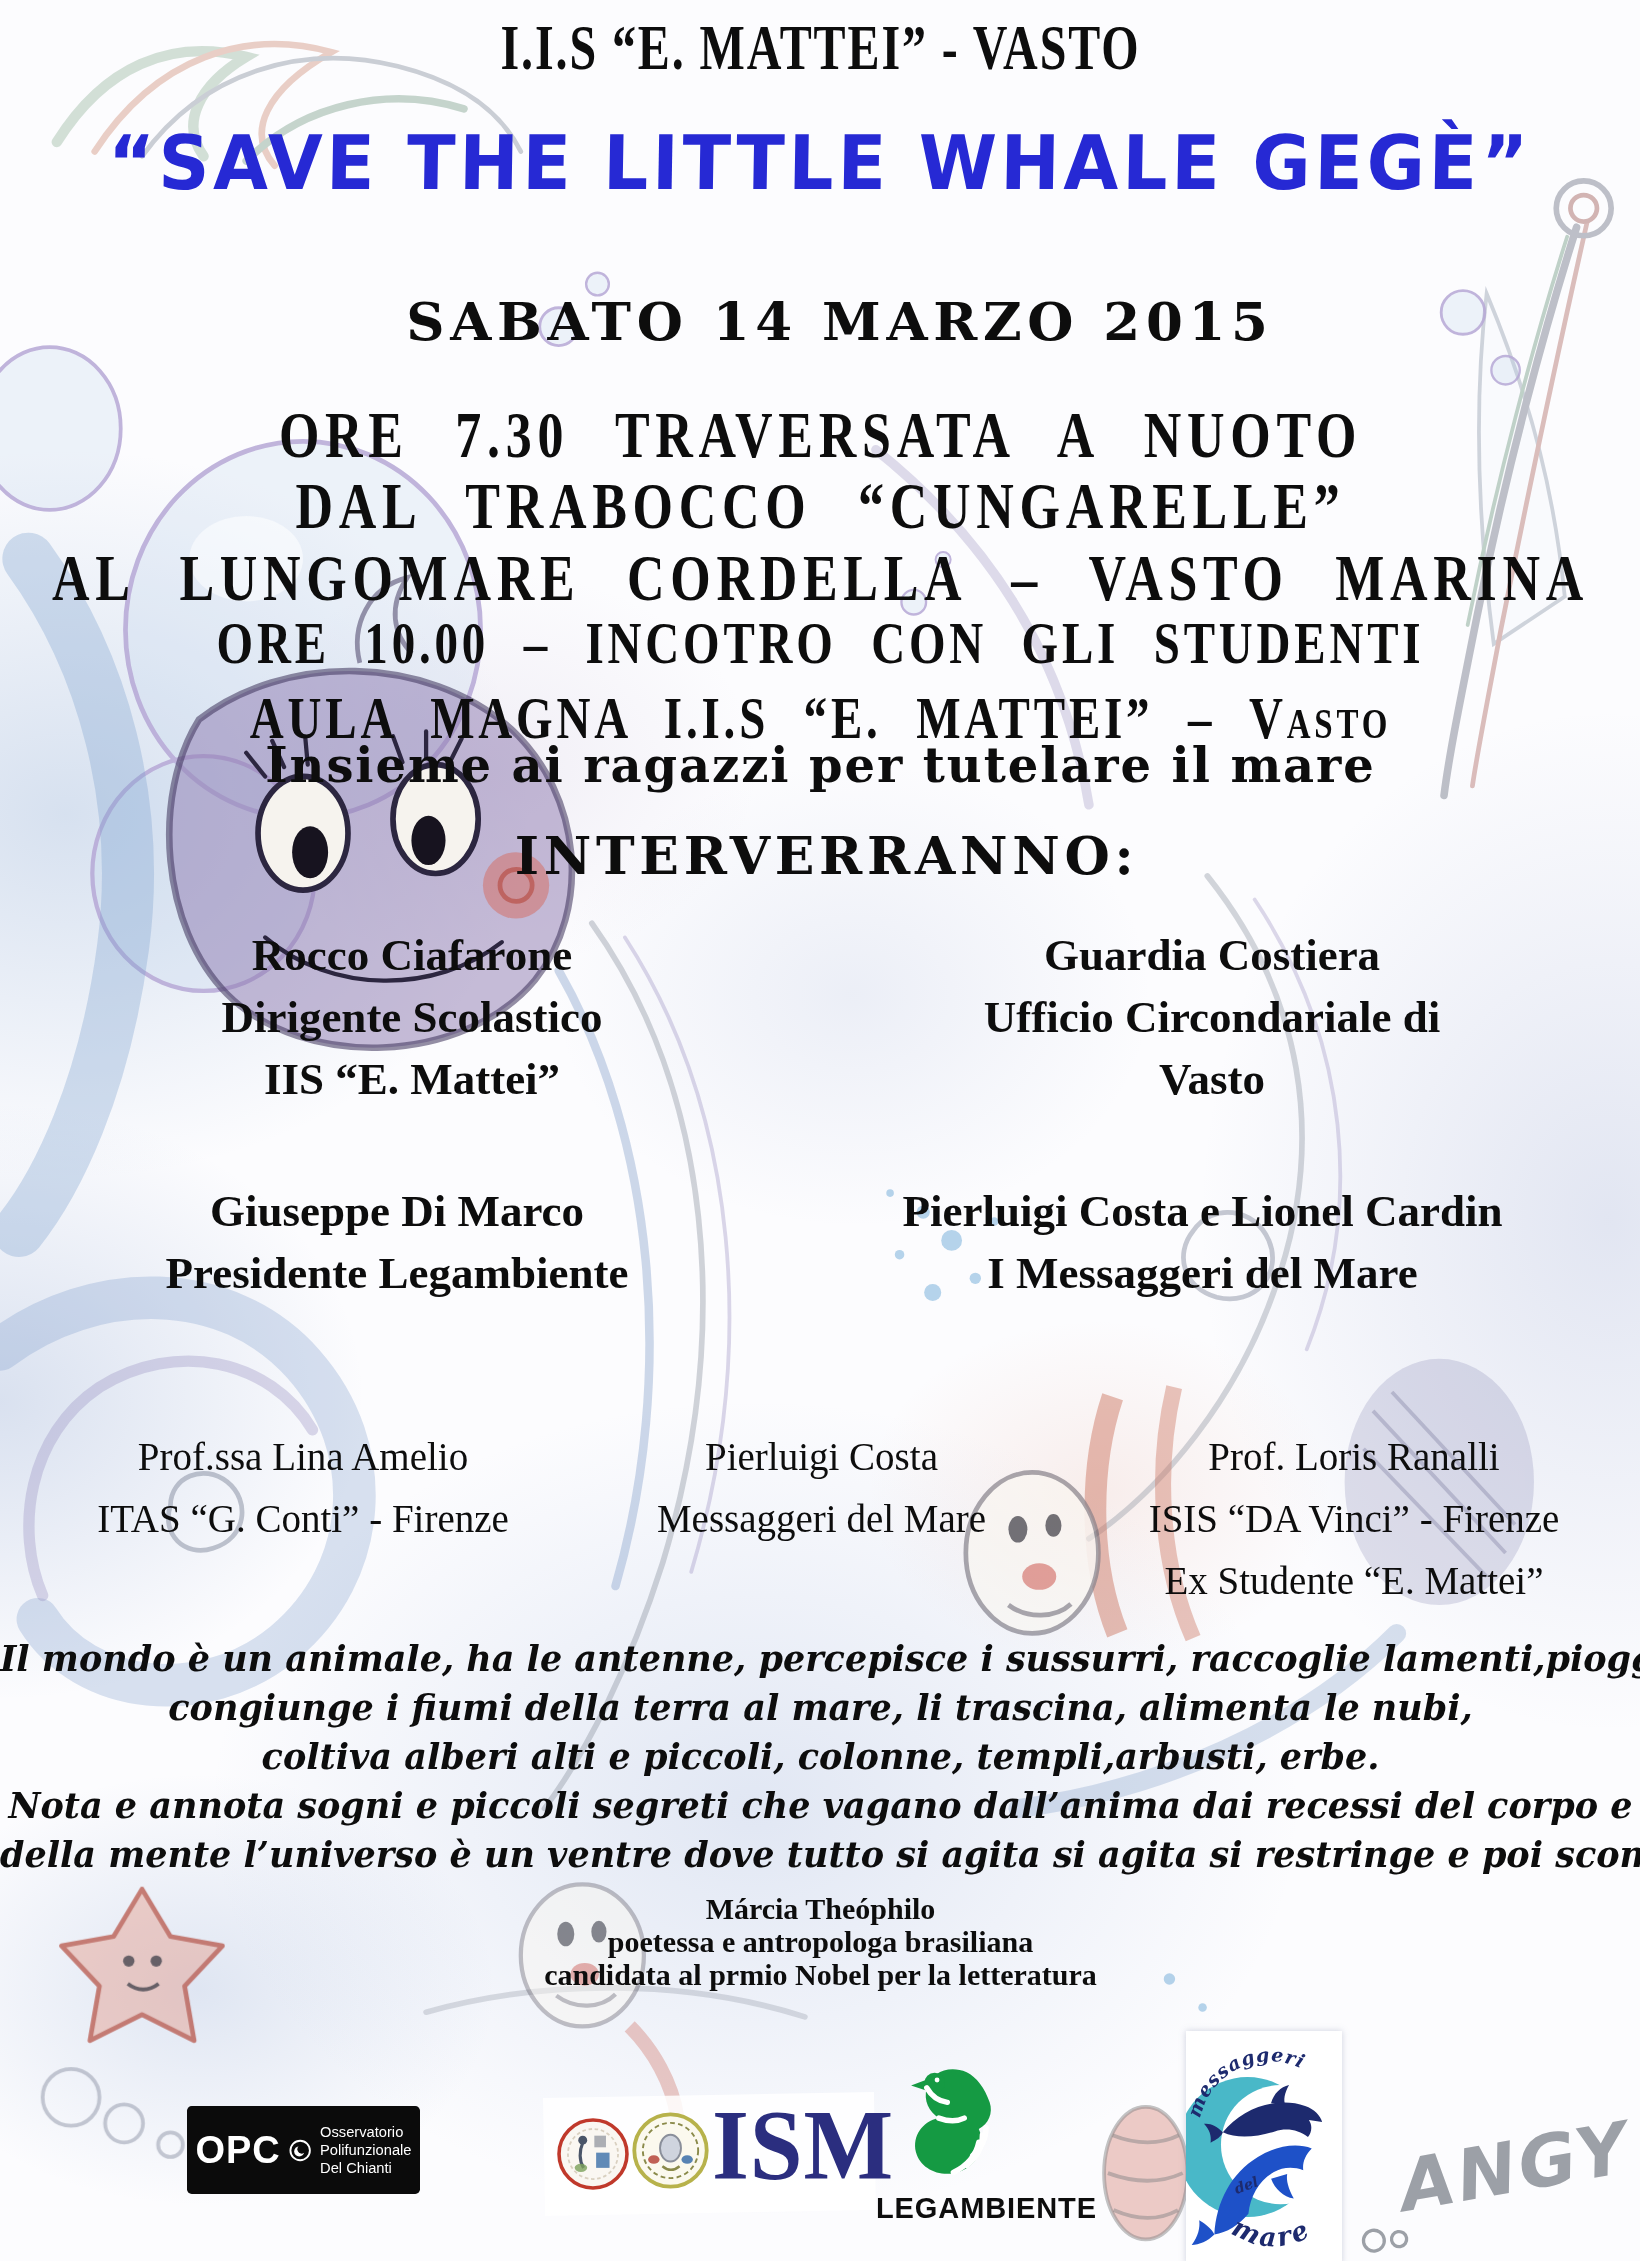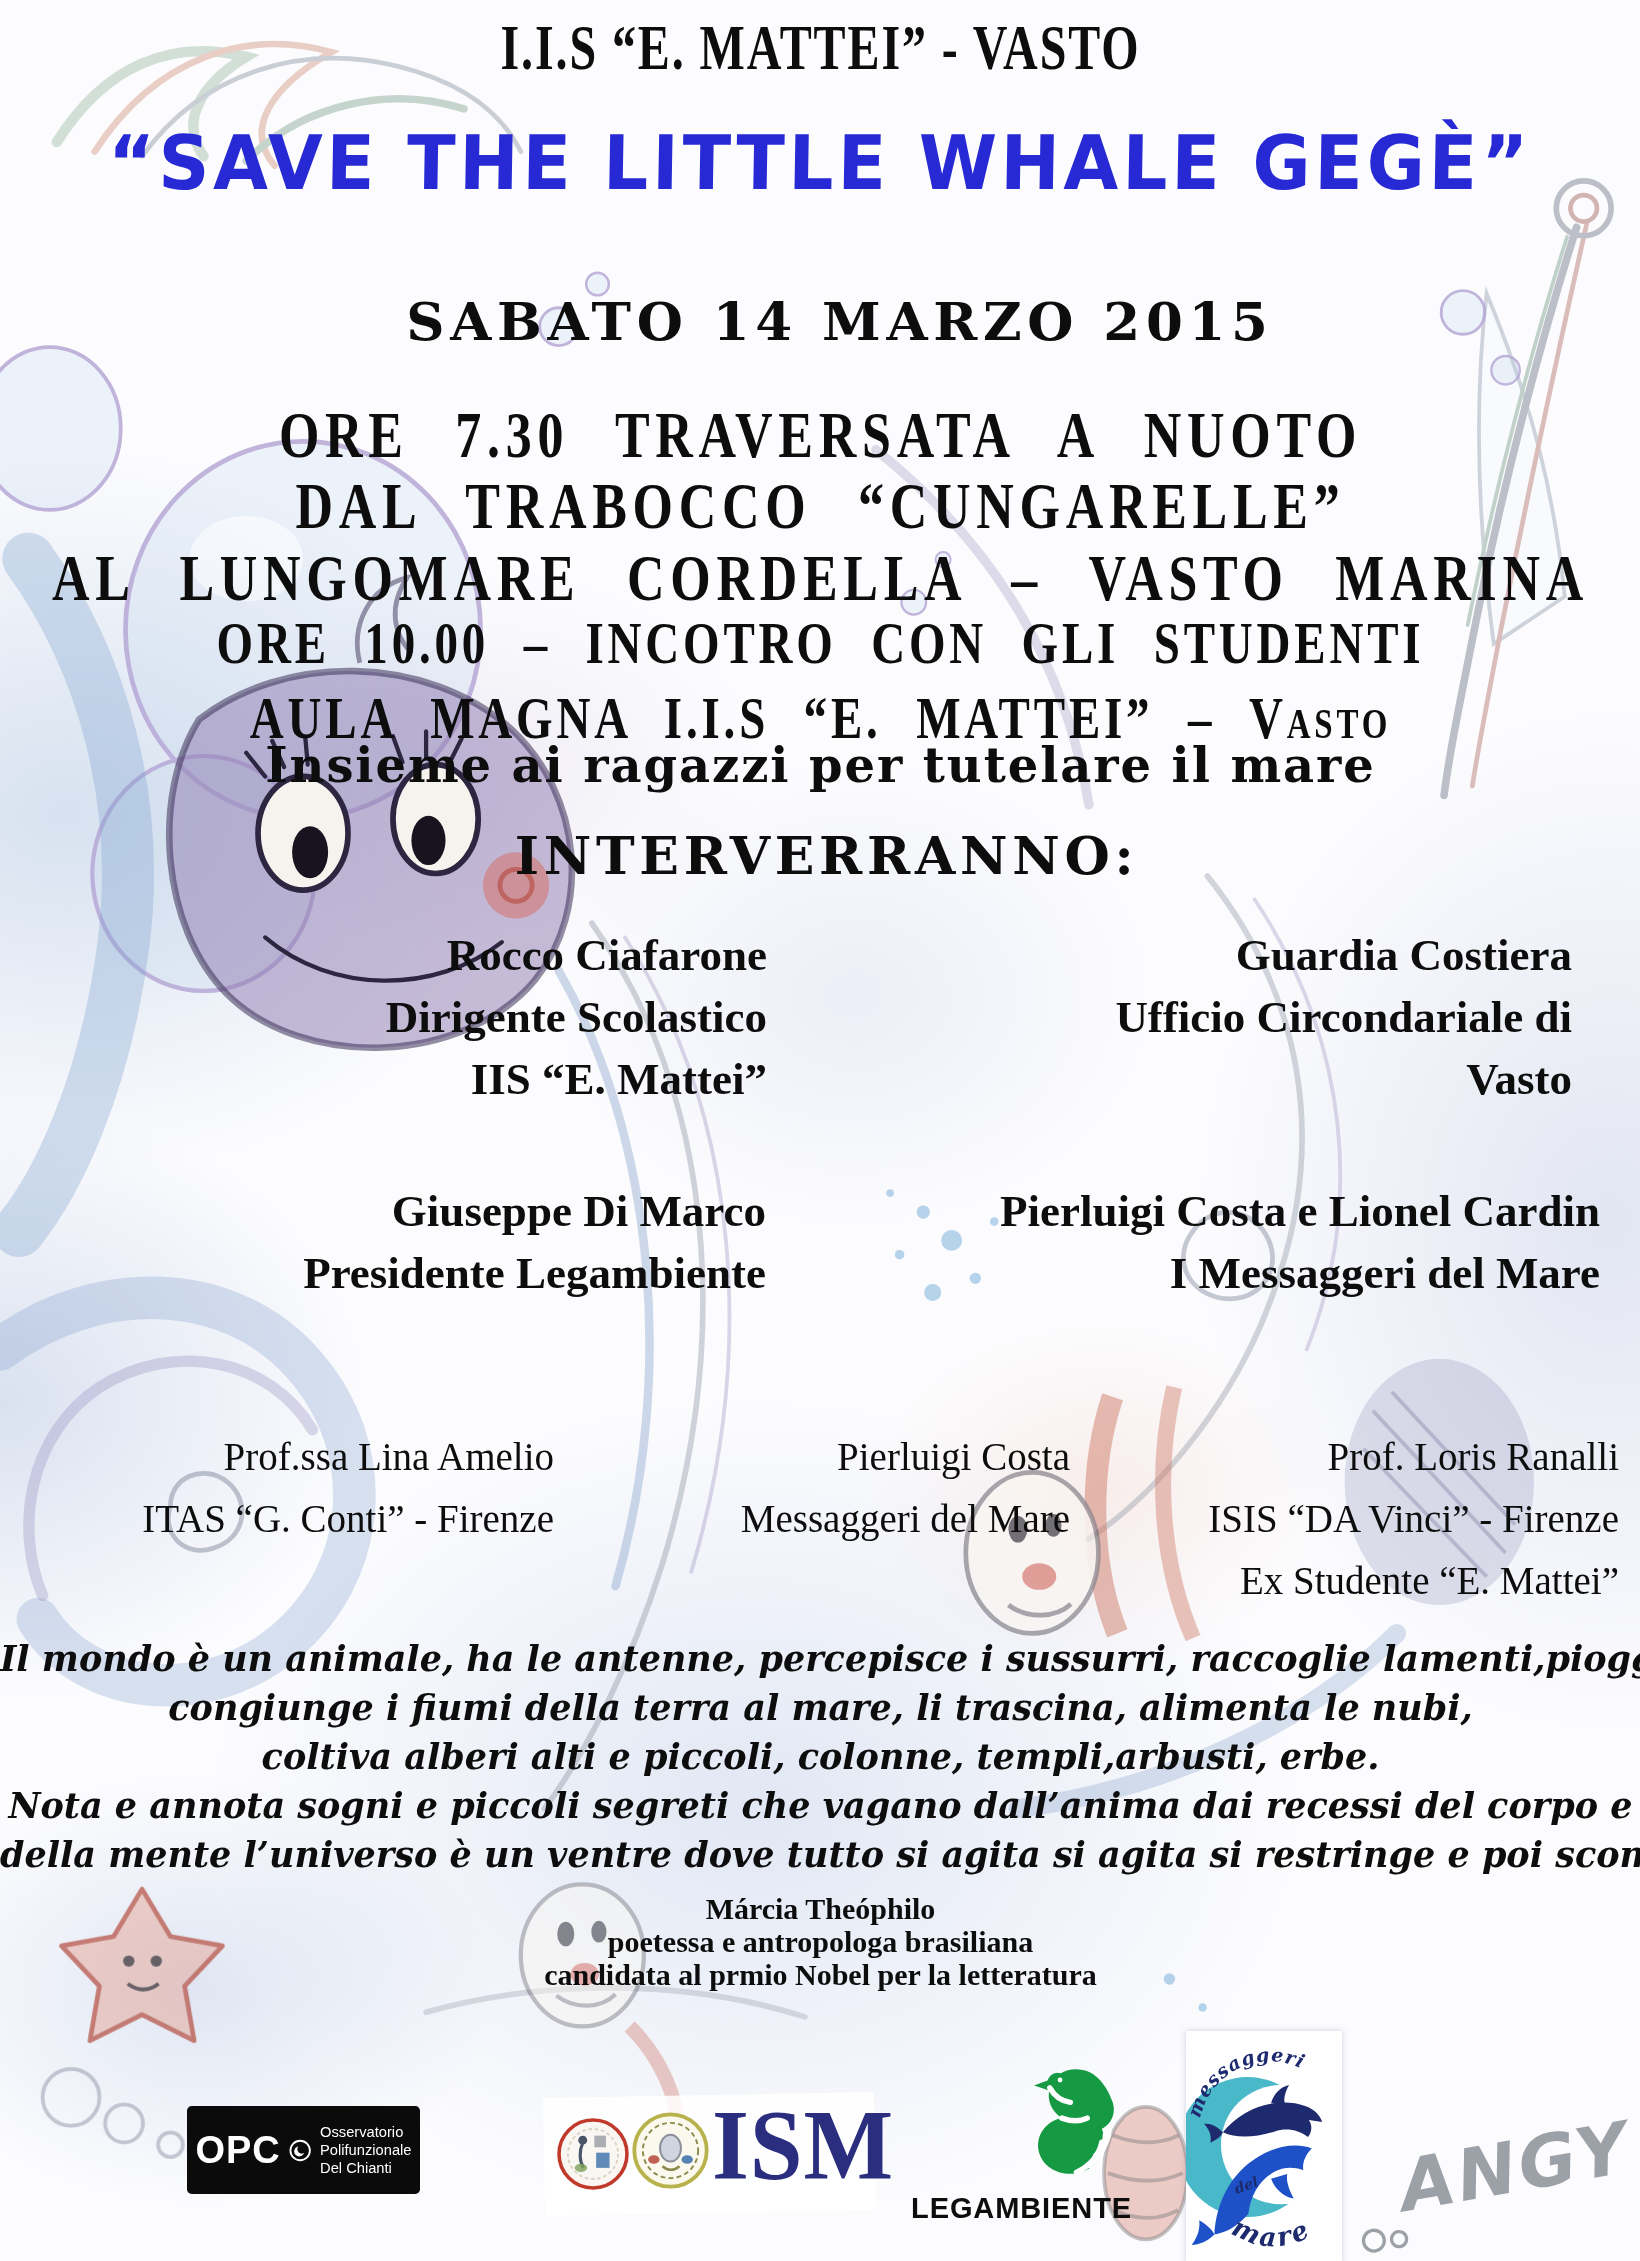--- a/index.html
+++ b/index.html
@@ -12,21 +12,21 @@
       radial-gradient(568px 710px at 98% 54%, rgba(132,150,198,0.22), transparent 72%),
       radial-gradient(426px 331px at 52% 44%, rgba(150,168,208,0.16), transparent 70%),
       radial-gradient(379px 284px at 30% 34%, rgba(182,166,202,0.16), transparent 70%),
       radial-gradient(757px 568px at 46% 80%, rgba(138,164,210,0.24), transparent 72%),
       radial-gradient(331px 246px at 67% 66%, rgba(224,152,128,0.15), transparent 70%),
       radial-gradient(426px 308px at 12% 88%, rgba(120,150,200,0.22), transparent 70%),
       #fcfcfe;
   }
   .art{position:absolute;inset:0;}
   .txt{position:absolute;left:0;right:0;text-align:center;white-space:nowrap;}
-  .block{position:absolute;text-align:right;}
+  .block{position:absolute;text-align:center;}
   .school{top:12px;font-size:48px;font-weight:700;letter-spacing:1.9px;transform:scaleY(1.3);transform-origin:50% 0;}
   .title{top:119px;font-family:"DejaVu Sans",sans-serif;font-weight:800;font-size:71px;color:#2629d4;letter-spacing:3.8px;transform:scaleY(1.06) skewX(-1deg);transform-origin:50% 0;margin:0;}
   .date{top:290px;font-family:"DejaVu Serif",serif;font-weight:700;font-size:53px;letter-spacing:5.7px;padding-left:39px;}
   .condensed{font-weight:700;letter-spacing:5.7px;word-spacing:28px;transform:scaleY(1.28);transform-origin:50% 0;}
   .swim{top:399px;font-size:52px;line-height:56px;}
   .meeting{top:605px;font-size:47px;line-height:59px;letter-spacing:3.8px;word-spacing:19px;font-variant:small-caps;}
   .tagline{top:737px;font-family:"DejaVu Serif",serif;font-weight:700;font-size:48px;letter-spacing:1.9px;}
   .speakers-heading{top:825px;font-family:"DejaVu Serif",serif;font-weight:700;font-size:52px;letter-spacing:4.7px;margin-left:12px;}
   .speaker{font-size:45px;line-height:62px;font-weight:700;white-space:nowrap;}
   .spk1{top:924px;left:57px;width:710px;}
@@ -44,21 +44,21 @@
   
   .opc{position:absolute;left:187px;top:2106px;width:233px;height:88px;background:#0b0b0b;border-radius:4.7px;
        display:flex;align-items:center;gap:7.6px;padding:0 8.5px;box-sizing:border-box;}
   .opc-acr{font-family:"Liberation Sans",sans-serif;font-weight:700;font-size:38px;color:#ffffff;letter-spacing:0.9px;text-align:center;}
   .opc-name{font-family:"Liberation Sans",sans-serif;font-size:14.7px;line-height:18px;color:#ffffff;text-align:left;}
   .banner{position:absolute;left:544px;top:2095px;width:331px;height:118px;background:rgba(255,255,255,0.85);transform:rotate(-1deg);}
   .crest1{position:absolute;left:555px;top:2116px;}
   .crest2{position:absolute;left:630px;top:2110px;}
   .ism{position:absolute;left:712px;top:2087px;width:156px;text-align:center;
        font-size:95px;font-weight:700;color:#2b2e7f;letter-spacing:0.9px;transform:scaleY(1.05);transform-origin:50% 0;}
-  .lega{position:absolute;left:876px;top:2054px;width:256px;text-align:right;}
+  .lega{position:absolute;left:876px;top:2054px;width:256px;text-align:left;}
   .lega-text{margin-top:2.8px;font-family:"Liberation Sans",sans-serif;font-weight:700;font-size:29px;letter-spacing:0.9px;color:#0d0d0d;}
   .mess{position:absolute;left:1186px;top:2031px;width:156px;height:233px;background:#ffffff;box-shadow:0 0 6.6px rgba(120,130,160,0.35);}
 </style>
 </head>
 <body>
 
 <div class="page">
 
   <svg class="art" viewBox="0 0 3466 4777">
 

